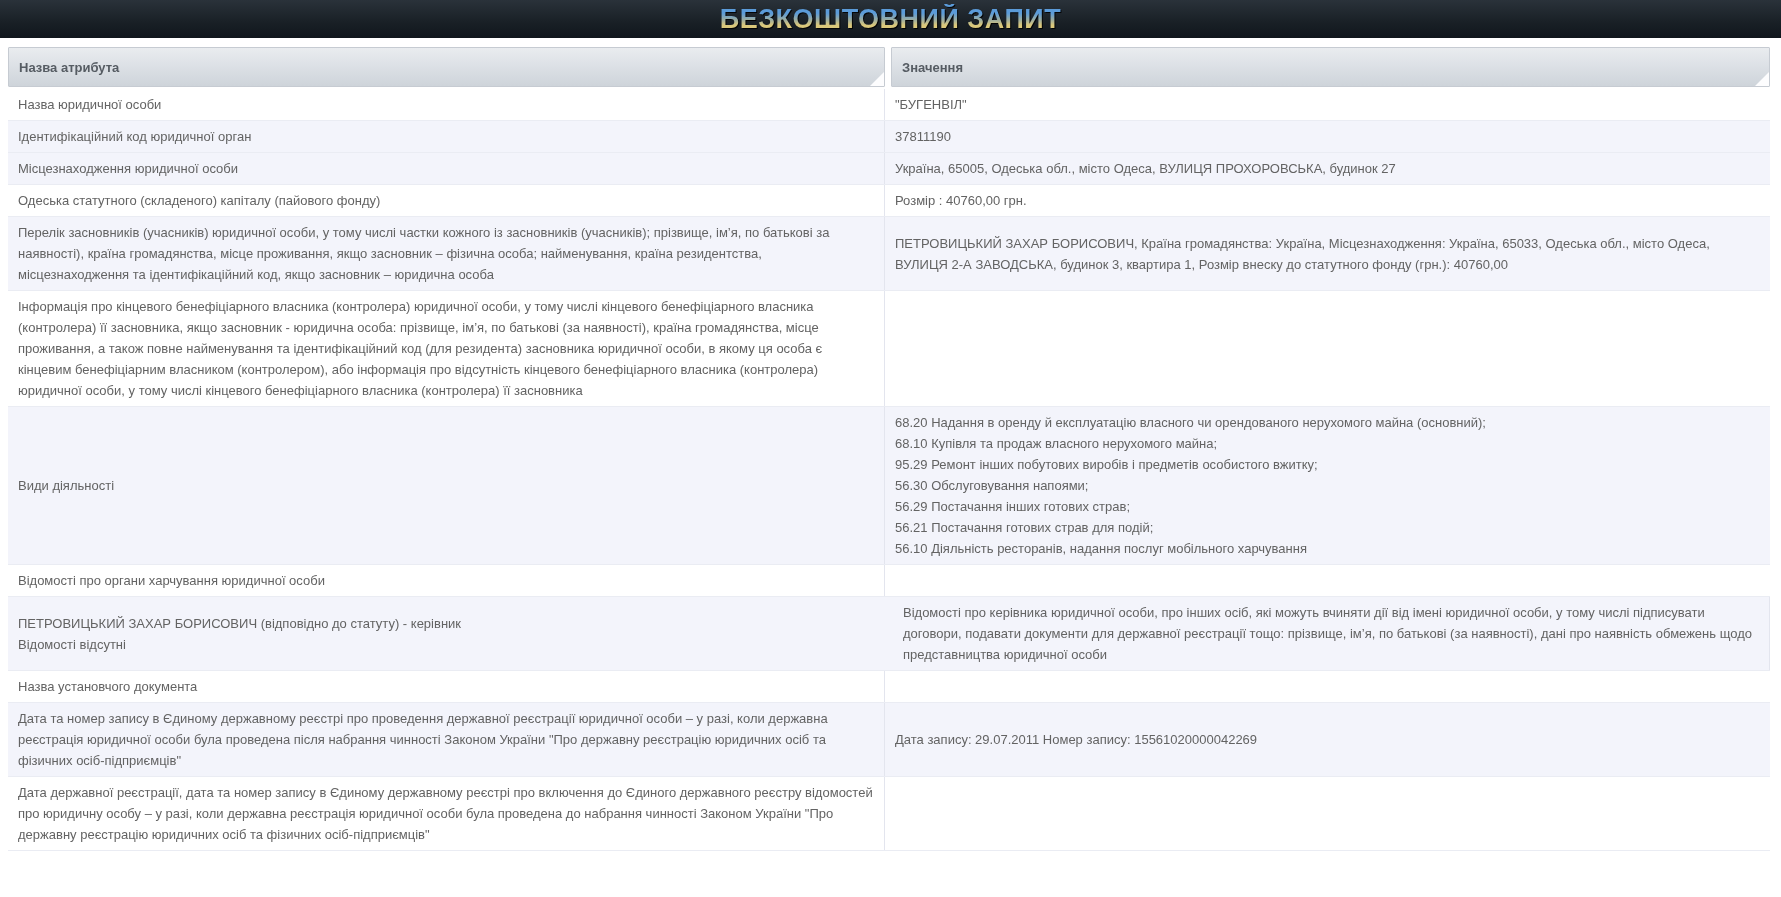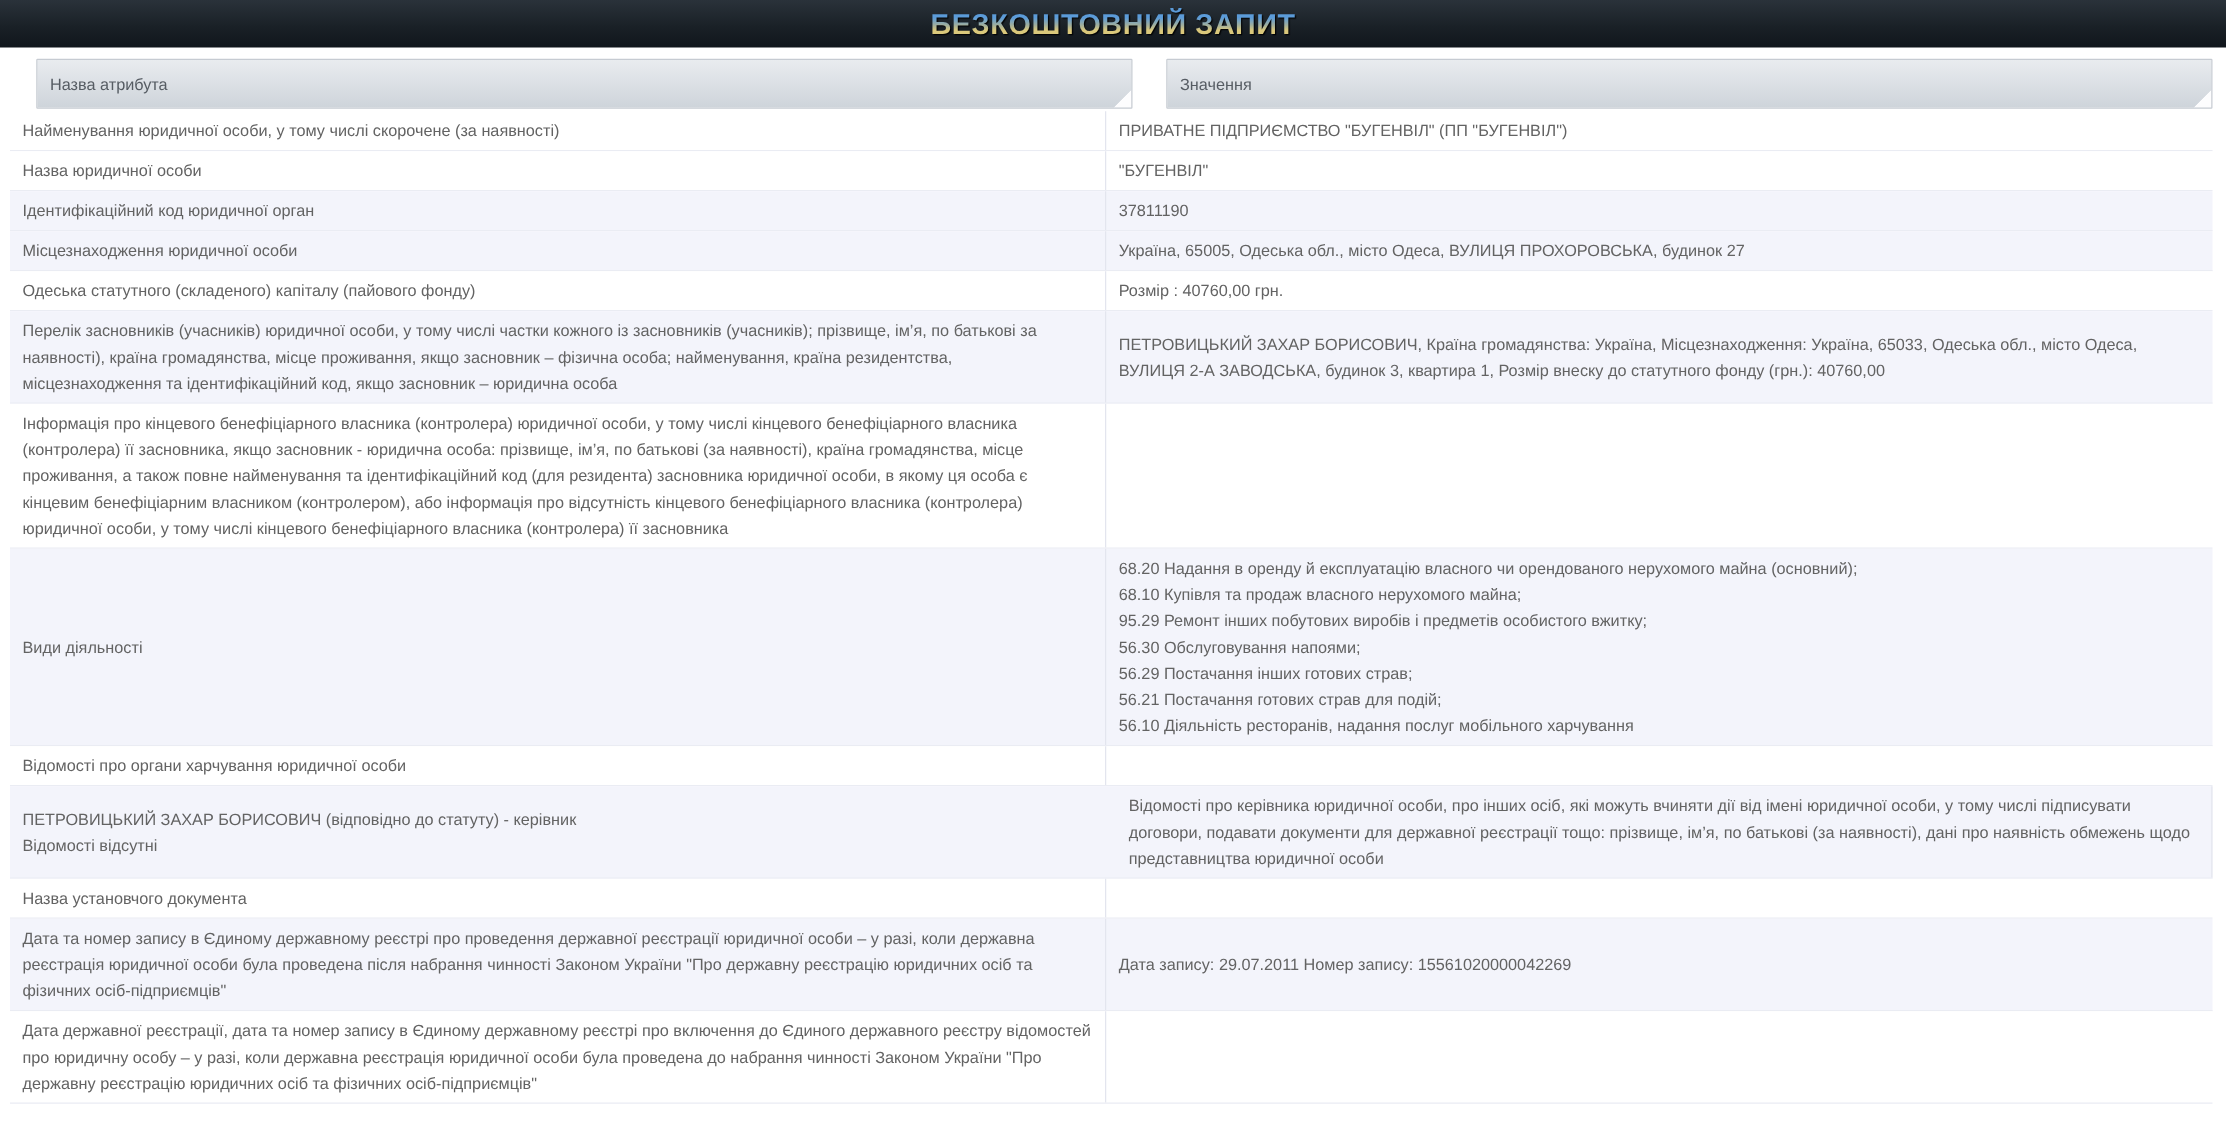--- a/index.html
+++ b/index.html
@@ -19,43 +19,42 @@
   
   .topbar {
     height: 38px;
     background: linear-gradient(180deg, #2a323a 0%, #1a2127 55%, #10161c 100%);
     display: flex;
     align-items: center;
     justify-content: center;
   }
   .page-title {
     margin: 12px;
-    font-size: 23px;
+    font-size: 27px;
     font-weight: bold;
     letter-spacing: 0.5px;
     background: linear-gradient(180deg, #5b9bd9 30%, #9fae9e 52%, #dac87b 68%);
     -webkit-background-clip: text;
     background-clip: text;
     color: transparent;
     filter: drop-shadow(1px 1px 0px rgba(0,0,0,0.85));
     white-space: nowrap;
   }
   
   .grid { margin: 9px 11px 0 8px; }
   .grid-header { display: flex; gap: 6px; margin-bottom: 2px; }
   .hcell {
     position: relative;
     background: linear-gradient(180deg, #e9ecef 0%, #dde1e6 45%, #ced4da 100%);
     border: 1px solid #c6cbd2;
     border-radius: 1px;
     padding: 12px 10px 11px 10px;
-    font-weight: normal;
+    font-weight: bold;
     color: #565c63;
     overflow: hidden;
-    margin-left: 21px;
   }
   .hcell::after {               
     content: "";
     position: absolute;
     right: 0; bottom: 0;
     width: 14px; height: 14px;
     background: linear-gradient(to bottom right, rgba(255,255,255,0) 49%, #fdfdfe 51%);
   }
   .hcell.label-col { width: 877px; }
   .hcell.value-col { flex: 1; }
@@ -92,24 +91,20 @@
   </div>
 
   <div class="grid">
 
     <div class="grid-header">
       <div class="hcell label-col">Назва атрибута</div>
       <div class="hcell value-col">Значення</div>
     </div>
 
     <div id="rows">
-  <div class="row">
-    <div class="cell label">Найменування юридичної особи, у тому числі скорочене (за наявності)</div>
-    <div class="cell value">ПРИВАТНЕ ПІДПРИЄМСТВО "БУГЕНВІЛ" (ПП "БУГЕНВІЛ")</div>
-  </div>
 
 
   <div class="row">
     <div class="cell label">Назва юридичної особи</div>
     <div class="cell value">"БУГЕНВІЛ"</div>
   </div>
 
   <div class="row alt">
     <div class="cell label">Ідентифікаційний код юридичної орган</div>
     <div class="cell value">37811190</div>

